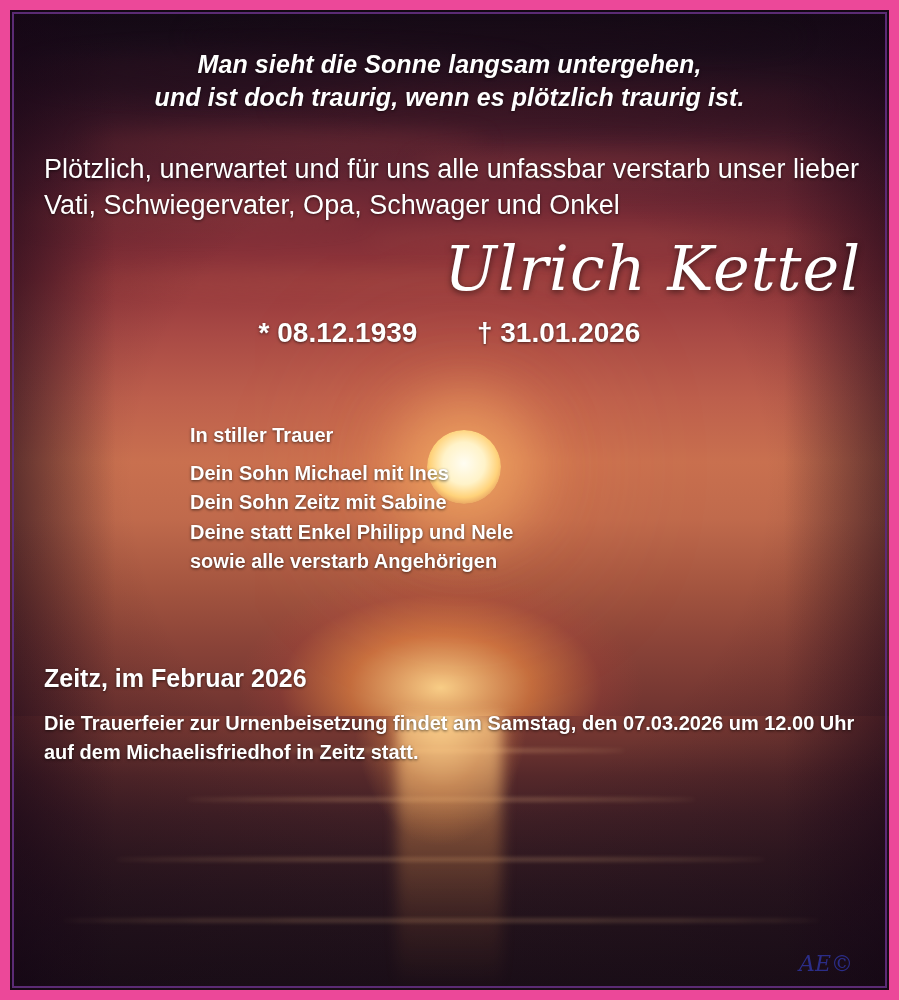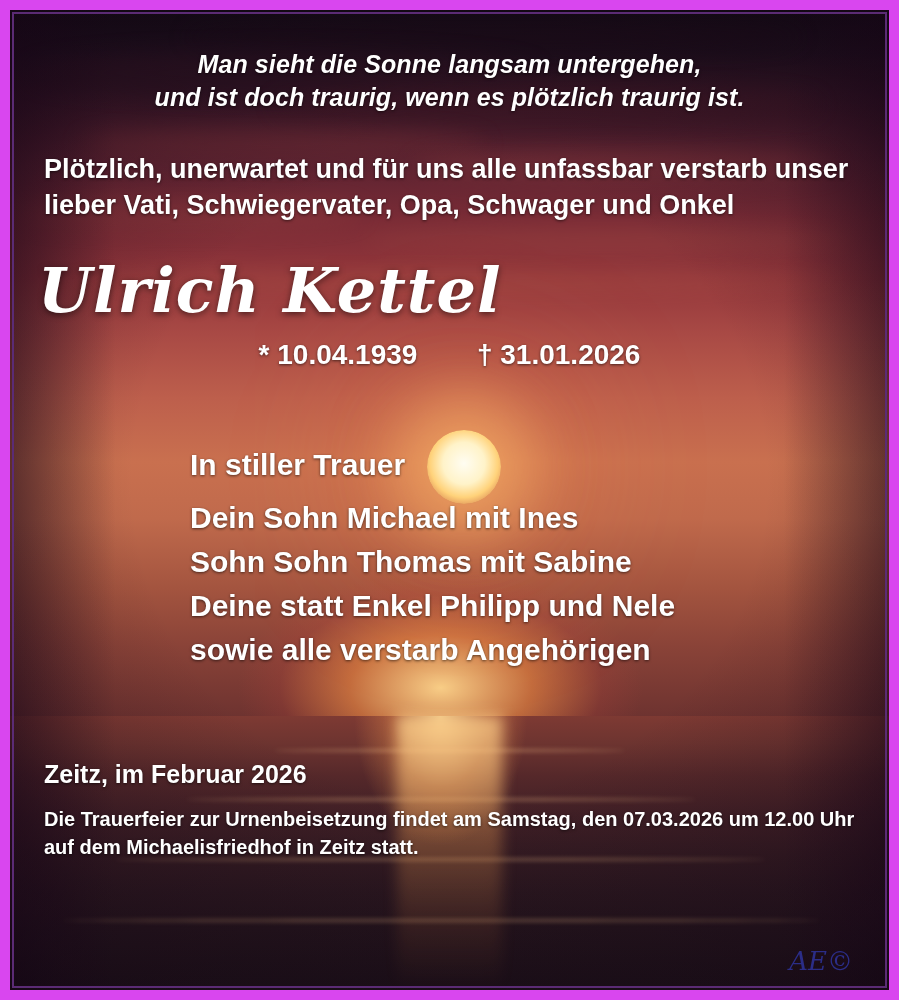--- a/index.html
+++ b/index.html
@@ -13,21 +13,21 @@
     font-family: "Liberation Sans", sans-serif;
     overflow: hidden;
   }
 
   
   .obituary {
     position: relative;
     width: 899px;
     height: 1000px;
     box-sizing: border-box;
-    background: #d946ef;
+    background: #ec4899;
     padding: 10px;
   }
   .inner-border {
     position: absolute;
     left: 12px;
     top: 12px;
     right: 12px;
     bottom: 12px;
     border: 2px solid #5b2b75;
     box-sizing: border-box;
@@ -150,46 +150,46 @@
     font-weight: bold;
     font-size: 25px;
     line-height: 1.33;
     padding-top: 38px;
     letter-spacing: .1px;
   }
   .verse div { white-space: nowrap; }
   .intro {
     margin-top: 36px;
     font-size: 27px;
-    font-weight: 700;
+    font-weight: 400;
     line-height: 1.37;
     text-align: left;
     padding-left: 6px;
   }
   .name {
-    margin-top: 30px;
-    text-align: left;
+    margin-top: 8px;
+    text-align: right;
     font-family: "DejaVu Serif", serif;
     font-style: italic;
-    font-weight: bold;
+    font-weight: normal;
     font-size: 62px;
     letter-spacing: 1px;
     text-shadow: 0 2px 6px rgba(0,0,0,0.55);
   }
   .dates {
     margin-top: 12px;
     text-align: center;
     font-size: 28px;
     font-weight: 600;
   }
   .dates .gap { display: inline-block; width: 44px; }
   .mourning {
     margin-top: 72px;
     padding-left: 152px;
-    font-size: 30px;
+    font-size: 20px;
     font-weight: 600;
     line-height: 1.47;
   }
   .mourning .lead { margin-bottom: 8px; }
   .place {
     margin-top: 88px;
     padding-left: 6px;
     font-size: 25px;
     font-weight: 600;
   }
@@ -199,21 +199,21 @@
     font-size: 20px;
     font-weight: 600;
     line-height: 1.42;
   }
   .signature {
     position: absolute;
     right: 36px;
     bottom: 14px;
     font-family: "DejaVu Serif", serif;
     font-style: italic;
-    font-size: 26px;
+    font-size: 22px;
     color: #2c2f8e;
     text-shadow: none;
     opacity: .95;
   }
 </style>
 </head>
 <body>
 
 <div class="obituary">
 
@@ -245,29 +245,29 @@
     <div class="verse">
       <div>Man sieht die Sonne langsam untergehen,</div>
       <div>und ist doch traurig, wenn es plötzlich traurig ist.</div>
     </div>
 
     <div class="intro">Plötzlich, unerwartet und für uns alle unfassbar verstarb unser lieber Vati, Schwiegervater, Opa, Schwager und Onkel</div>
 
     <div class="name">Ulrich Kettel</div>
 
     <div class="dates">
-      <span>* 10.04.1939</span>
+      <span>* 08.12.1939</span>
       <span class="gap"></span>
       <span>† 31.01.2026</span>
     </div>
 
     <div class="mourning">
       <div class="lead">In stiller Trauer</div>
       <div>Dein Sohn Michael mit Ines</div>
-      <div>Sohn Sohn Thomas mit Sabine</div>
+      <div>Dein Sohn Zeitz mit Sabine</div>
       <div>Deine statt Enkel Philipp und Nele</div>
       <div>sowie alle verstarb Angehörigen</div>
     </div>
 
     <div class="place">Zeitz, im Februar 2026</div>
 
     <div class="ceremony">Die Trauerfeier zur Urnenbeisetzung findet am Samstag, den 07.03.2026 um 12.00 Uhr auf dem Michaelisfriedhof in Zeitz statt.</div>
 
     <div class="signature">AE©</div>
   </div>

